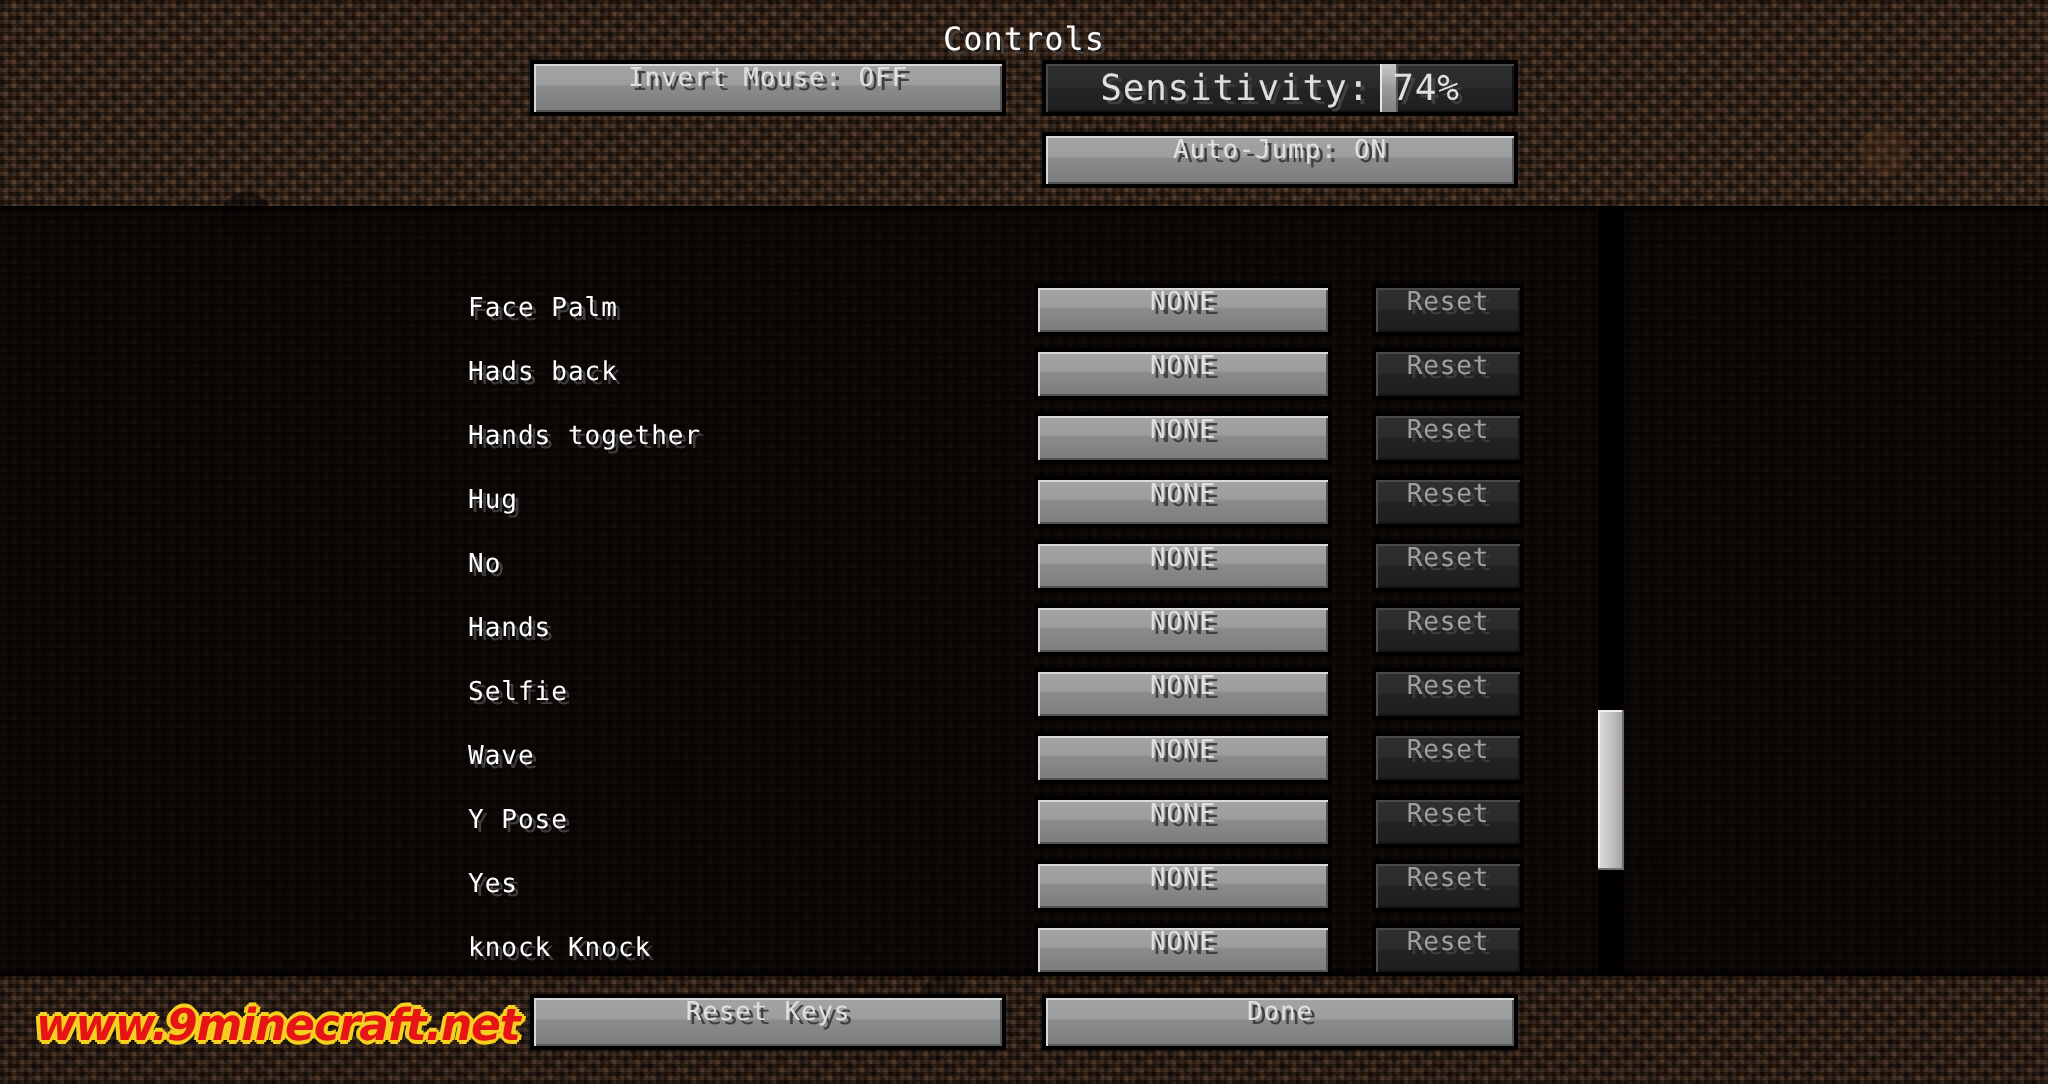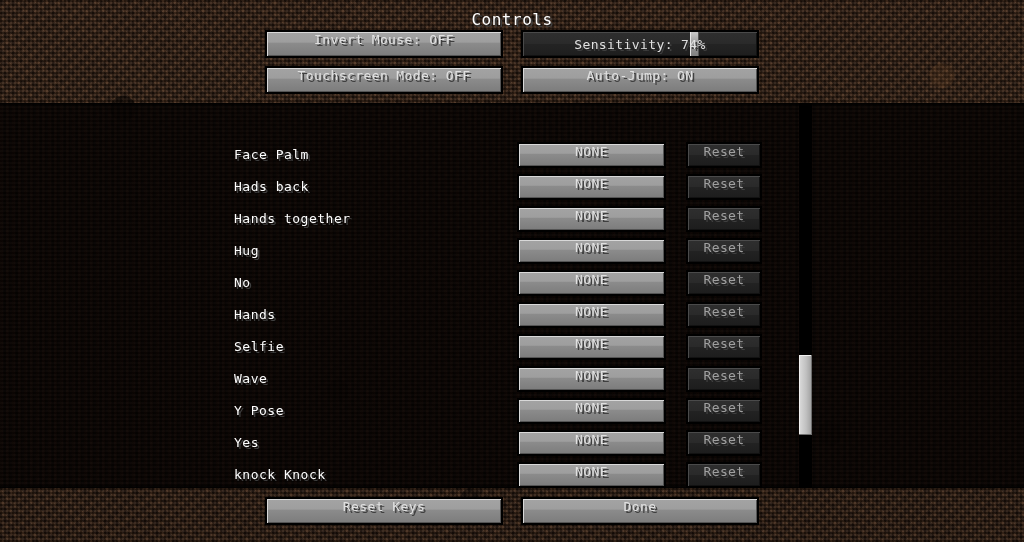--- a/index.html
+++ b/index.html
@@ -146,21 +146,21 @@
     background: linear-gradient(#2f2f2f 0%, #2a2a2a 48%, #232323 52%, #1e1e1e 100%);
     box-shadow: inset 1px 1px 0 #4a4a4a, inset -1px -1px 0 #121212;
     display: flex;
     align-items: center;
     justify-content: center;
     cursor: pointer;
     overflow: hidden;
   }
   .mc-slider .lbl {
     color: #e0e0e0;
-    font-size: 13px;
+    font-size: 18px;
     letter-spacing: .4px;
     text-shadow: 2px 2px 0 #3f3f3f;
     white-space: nowrap;
     position: relative;
     z-index: 2;
   }
   .slider-handle {
     position: absolute;
     top: 0;
     width: 9px;
@@ -229,23 +229,20 @@
 
   <div class="mc-btn" style="left:265px; top:30px; width:238px; height:28px;">
     <span class="lbl">Invert Mouse: OFF</span>
   </div>
 
   <div class="mc-slider" style="left:521px; top:30px; width:238px; height:28px;">
     <div class="slider-handle" id="sens-handle" style="left: 167px;"></div>
     <span class="lbl">Sensitivity: 74%</span>
   </div>
 
-  <div class="mc-btn" style="left:265px; top:66px; width:238px; height:28px;">
-    <span class="lbl">Touchscreen Mode: OFF</span>
-  </div>
 
   <div class="mc-btn" style="left:521px; top:66px; width:238px; height:28px;">
     <span class="lbl">Auto-Jump: ON</span>
   </div>
 
   <div class="list-overlay"></div>
 
 
   <div id="rows">
       <div class="row-label" style="top: 147px;">Face Palm</div>
@@ -331,14 +328,15 @@
   <div class="scroll-thumb" style="top:355px; height:80px;"></div>
 
   <div class="mc-btn" style="left:265px; top:497px; width:238px; height:28px;">
     <span class="lbl">Reset Keys</span>
   </div>
 
   <div class="mc-btn" style="left:521px; top:497px; width:238px; height:28px;">
     <span class="lbl">Done</span>
   </div>
 
+  <div class="watermark">www.9minecraft.net</div>
 
 </div>
 
 </body></html>

